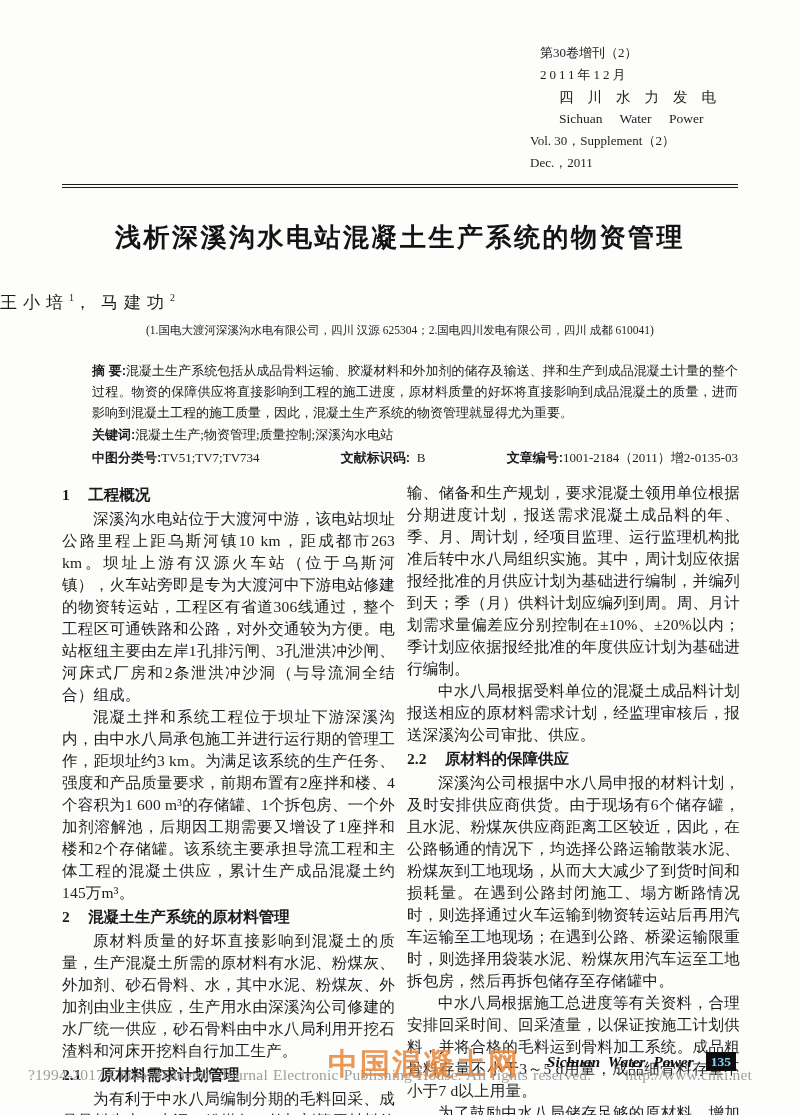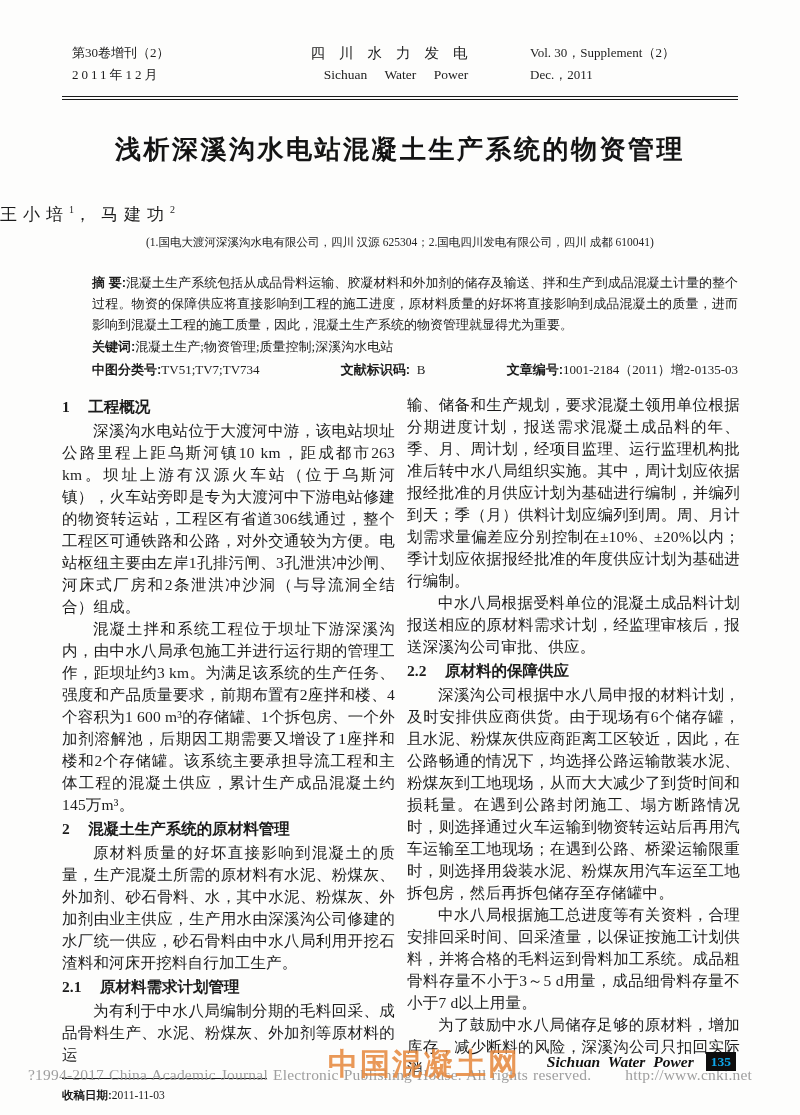--- a/index.html
+++ b/index.html
@@ -18,23 +18,24 @@
   
   .journal-header {
     display: flex;
     justify-content: space-between;
     align-items: flex-end;
     margin: 42px 62px 0 62px;
     padding: 0 8px 10px 10px;
     border-bottom: 4px double #1a1a1a;
     font-size: 13px;
     line-height: 22px;
+    flex-direction: column;
   }
   .jh-left, .jh-right { width: 190px; }
-  .jh-center { text-align: center; }
+  .jh-center { }
   .jh-center .cn { letter-spacing: 14px; font-size: 14.5px; }
   .jh-center .en { word-spacing: 14px; font-size: 13.5px; }
   .jh-left div:last-child { letter-spacing: 3px; }
   .jh-right { text-align: left; width: 200px; }
 
   
   .article-title {
     margin-top: 32px;
     text-align: center;
     font-family: "Liberation Sans", "DejaVu Sans", sans-serif;
@@ -141,21 +142,21 @@
   }
   .footer-journal-name {
     font-style: italic;
     font-weight: 700;
     font-size: 15.5px;
     word-spacing: 4px;
     color: #111;
   }
   .page-number-badge {
     background: #0d0d0d;
-    color: #0ea5e9;
+    color: #7dd3fc;
     font-family: "Liberation Serif", serif;
     font-size: 13.5px;
     font-weight: 700;
     padding: 2px 5px;
     line-height: 15px;
   }
 </style>
 </head>
 <body>
 

